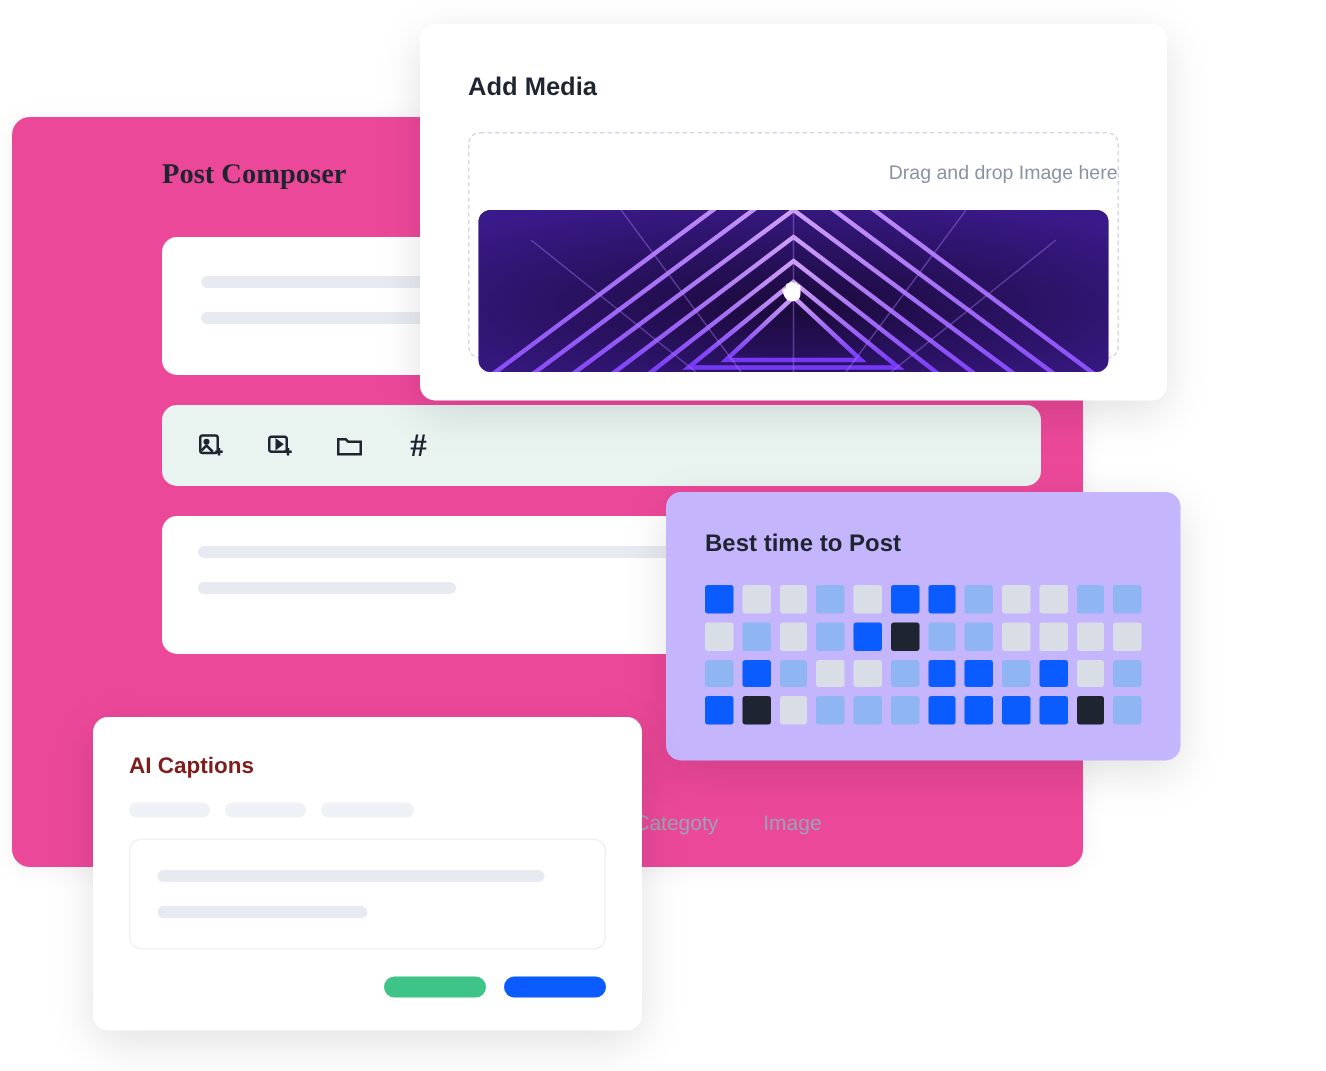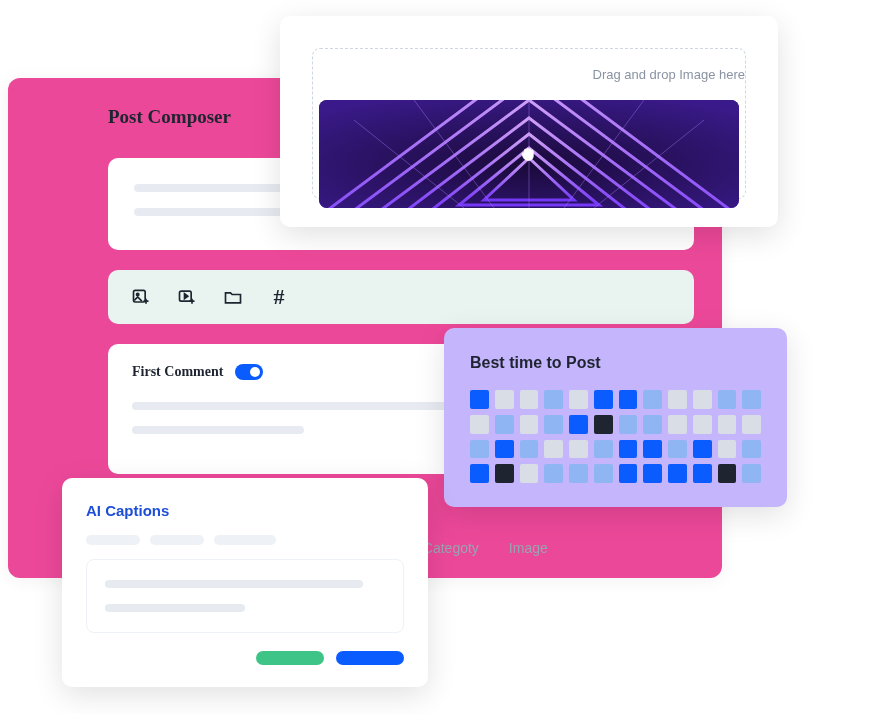--- a/index.html
+++ b/index.html
@@ -228,21 +228,21 @@
       width: 366px;
       background: #fff;
       border-radius: 10px;
       box-shadow: 0 8px 30px rgba(0,0,0,0.12);
       padding: 24px 24px 22px;
       z-index: 7;
     }
     .ai-title {
       font-size: 15px;
       font-weight: 600;
-      color: #1d4ed8;
+      color: #7f1d1d;
       margin-bottom: 16px;
     }
     .ai-pills {
       display: flex;
       gap: 10px;
       margin-bottom: 14px;
     }
     .pill {
       height: 10px;
       background: #eef1f5;
@@ -316,35 +316,32 @@
     </div>
     <div class="toolbar-icon">
       <svg viewBox="0 0 24 24" width="20" height="20" fill="none" stroke="currentColor" stroke-width="2">
         <path d="M3 7h6l2 2h10v10H3z"></path>
       </svg>
     </div>
     <div class="toolbar-icon hash">#</div>
   </div>
 
   <div class="first-comment" style="margin-top:20px">
-    <div class="first-comment-head">
-      <span class="fc-title">First Comment</span>
-      <span class="toggle"></span>
-    </div>
     <div class="skel w1"></div>
     <div class="skel w2"></div>
   </div>
 </div>
 
 <div class="bottom-tabs">
   <span>ontent Categoty</span>
   <span>Image</span>
 </div>
 
 <div class="add-media-card">
+  <div class="am-title">Add Media</div>
   <div class="dropzone">
     <div class="dz-text">Drag and drop Image here</div>
     <div class="media-preview">
       <svg class="tunnel" viewBox="0 0 430 108" preserveAspectRatio="xMidYMid slice">
         <defs>
           <radialGradient id="bg" cx="50%" cy="60%" r="70%">
             <stop offset="0" stop-color="#1a0a3a"></stop>
             <stop offset="1" stop-color="#3a1a8a"></stop>
           </radialGradient>
           <linearGradient id="neon" x1="0" x2="0" y1="0" y2="1">

